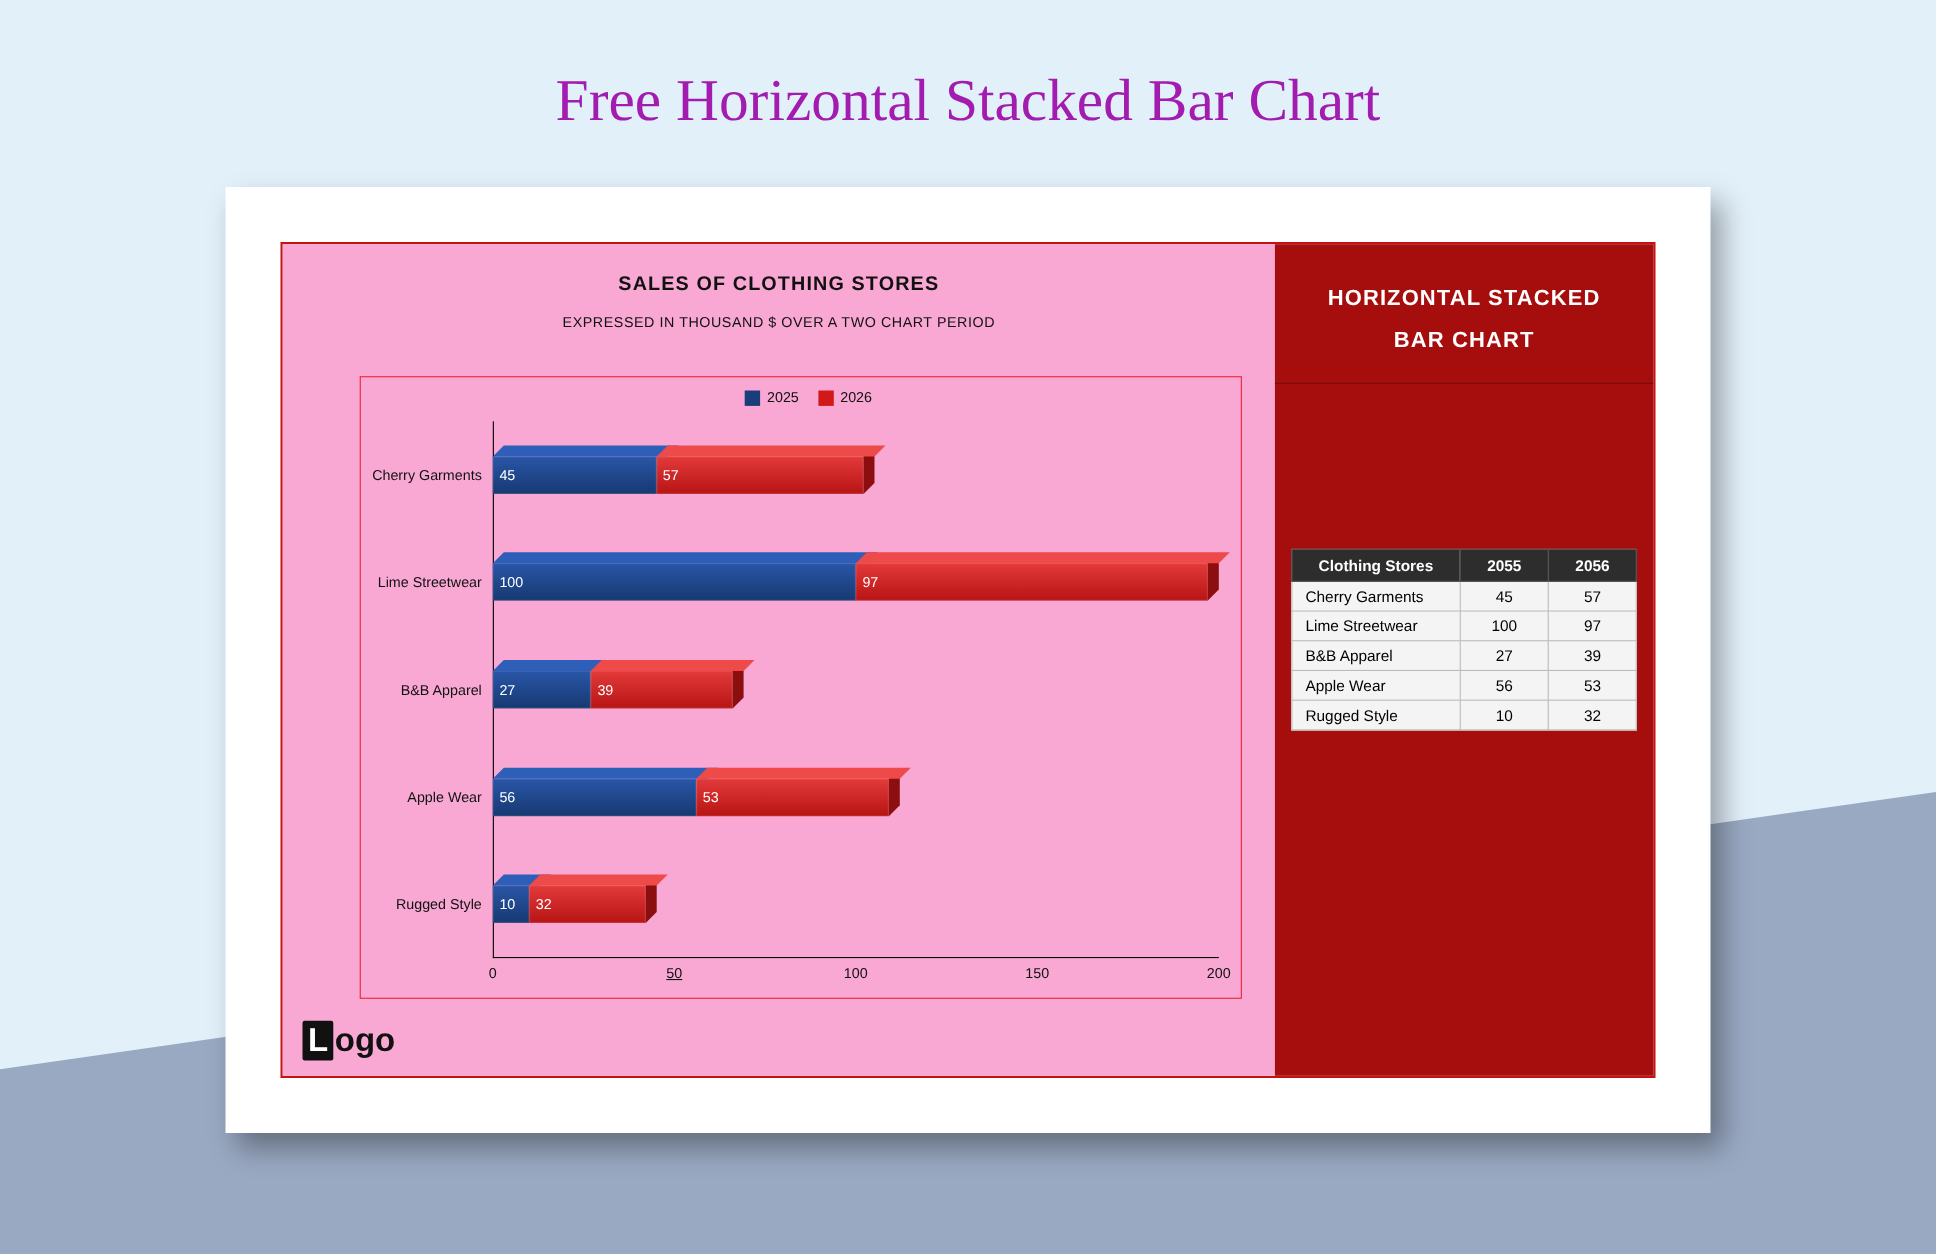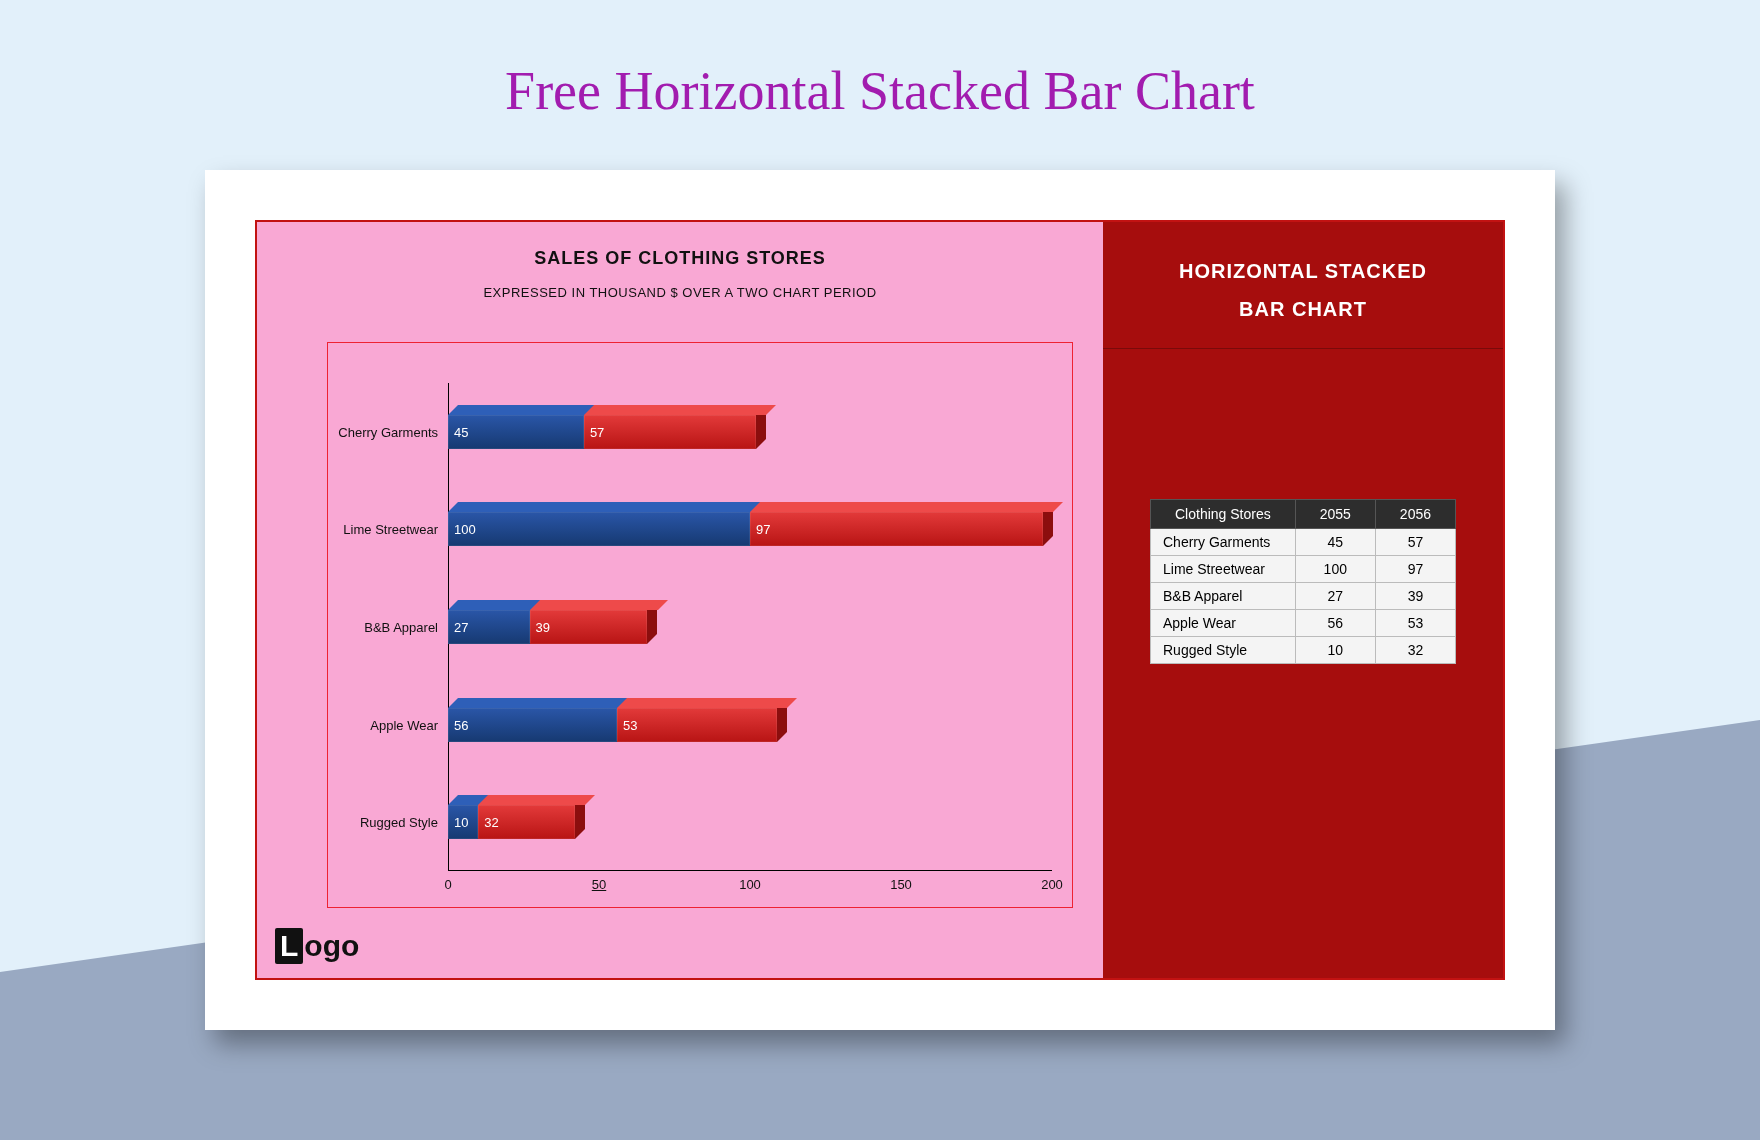--- a/index.html
+++ b/index.html
@@ -2,21 +2,21 @@
 <html><head>
 <meta charset="utf-8">
 <style>
   html,body{margin:0;padding:0;width:1760px;height:1140px;overflow:hidden;font-family:Arial,Helvetica,sans-serif;}
   .stage{position:relative;width:1760px;height:1140px;background:#e2f0fa;}
   .diag{position:absolute;left:0;bottom:0;width:100%;height:420px;background:#99a9c2;clip-path:polygon(0 60%,100% 0,100% 100%,0 100%);}
   .heading{position:absolute;top:60px;left:0;width:100%;text-align:center;font-family:Georgia,'Times New Roman',serif;font-size:54px;color:#a21caf;font-weight:500;}
   .card{position:absolute;top:170px;left:50%;transform:translateX(-50%);width:1350px;height:860px;background:#fff;box-shadow:10px 14px 24px rgba(0,0,0,.35);}
   .content{position:absolute;top:50px;left:50px;right:50px;bottom:50px;border:2px solid #c21212;display:flex;}
   .left-pane{flex:1;position:relative;background:#f9a8d4;}
-  .right-pane{width:400px;background:#a60d0d;position:relative;}
+  .right-pane{width:344px;background:#a60d0d;position:relative;}
   .chart-title{text-align:center;font-weight:700;font-size:18px;letter-spacing:1px;color:#111;margin-top:26px;}
   .chart-sub{text-align:center;font-size:13px;color:#111;letter-spacing:.5px;margin-top:16px;}
   .plot-wrap{position:absolute;top:120px;left:70px;right:30px;bottom:70px;border:1px solid #e23;}
   .legend{position:absolute;top:10px;left:0;right:0;text-align:center;font-size:13px;color:#111;}
   .lg-swatch{display:inline-block;width:14px;height:14px;vertical-align:middle;margin:0 6px 0 14px;}
   .sw-blue{background:#1a3d7c;}
   .sw-red{background:#d11919;}
   .plot{position:absolute;top:40px;left:120px;right:20px;bottom:36px;}
   .plot::before{content:"";position:absolute;left:0;top:0;bottom:0;border-left:1px solid #000;}
   .plot::after{content:"";position:absolute;left:0;right:0;bottom:0;border-bottom:1px solid #000;}
@@ -30,21 +30,21 @@
   .seg-blue{background:linear-gradient(#2a56a8,#163971);}
   .seg-red{background:linear-gradient(#e33a3a,#b81414);}
   .seg .side{position:absolute;top:0;right:-10px;width:10px;height:100%;transform-origin:left top;transform:skewY(-45deg);}
   .seg-red .side{background:#8c0e0e;}
   .seg .top3d{position:absolute;top:-10px;left:0;right:-10px;height:10px;transform-origin:left bottom;transform:skewX(-45deg);}
   .seg-blue .top3d{background:#2e5fb8;}
   .seg-red .top3d{background:#ee4a4a;}
   .panel-title{color:#fff;text-align:center;font-weight:700;letter-spacing:1px;font-size:20px;line-height:1.9;padding:30px 20px 20px;}
   .panel-divider{height:1px;background:#7a0a0a;margin:0 0 0;}
   .tbl{margin:150px auto 0;border-collapse:collapse;font-size:14px;background:#fff;}
-  .tbl th{background:#2d2d2d;color:#fff;font-weight:400;padding:6px 24px;text-align:left;border:1px solid #555;}
+  .tbl th{background:#2d2d2d;color:#fff;font-weight:700;padding:6px 24px;text-align:left;border:1px solid #555;}
   .tbl th.num{text-align:center;}
   .tbl td{background:#f4f4f4;padding:5px 12px;border:1px solid #bbb;}
   .tbl td.num{text-align:center;}
   .logo{position:absolute;left:18px;bottom:14px;font-weight:700;font-size:30px;color:#111;font-family:Arial,sans-serif;}
   .logo .badge{display:inline-block;background:#111;color:#fff;padding:1px 5px 1px 5px;margin-right:1px;border-radius:2px;}
 </style>
 </head>
 <body>
 
 <div class="stage">
@@ -52,20 +52,24 @@
   <div class="heading">Free Horizontal Stacked Bar Chart</div>
 
   <div class="card">
     <div class="content">
 
       <div class="left-pane">
         <div class="chart-title">SALES OF CLOTHING STORES</div>
         <div class="chart-sub">EXPRESSED IN THOUSAND $ OVER A TWO CHART PERIOD</div>
 
         <div class="plot-wrap">
+          <div class="legend">
+            <span class="lg-swatch sw-blue"></span><span>2025</span>
+            <span class="lg-swatch sw-red"></span><span>2026</span>
+          </div>
 
           <div class="ylabels" id="ylabels">
               <div class="ylbl" style="top: 10%;">Cherry Garments</div>
               <div class="ylbl" style="top: 30%;">Lime Streetwear</div>
               <div class="ylbl" style="top: 50%;">B&amp;B Apparel</div>
               <div class="ylbl" style="top: 70%;">Apple Wear</div>
               <div class="ylbl" style="top: 90%;">Rugged Style</div>
             </div>
           <div class="plot" id="plot">
               <div class="bar-row" style="top: calc(10% - 17px); width: 100%;">

